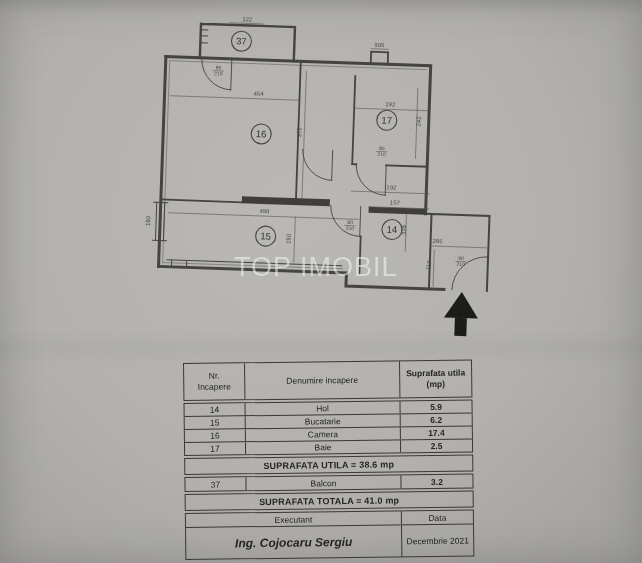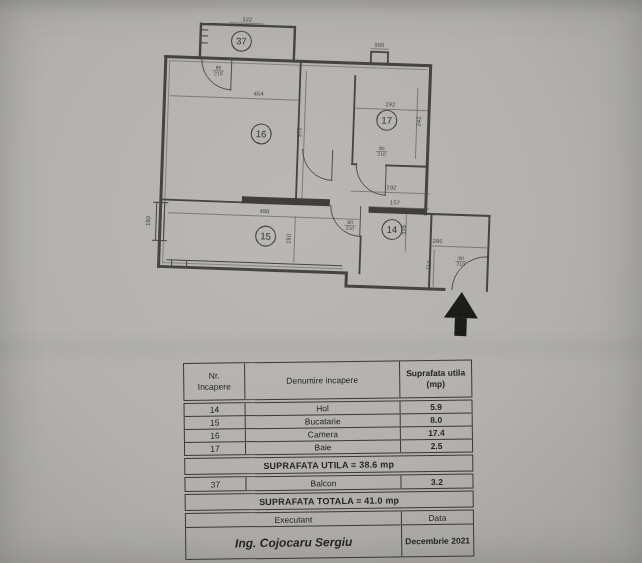--- a/index.html
+++ b/index.html
@@ -37,21 +37,21 @@
   .datarow .tcell{height:12px;}
   .datarow{border-bottom:1.2px solid #3a3832;}
   .datarow:last-child{border-bottom:none;}
   .mergedrow{height:15px;display:flex;align-items:center;justify-content:center;font-weight:600;font-size:9px;letter-spacing:.2px;}
   .exec-row .tcell{height:13px;font-size:8.5px;}
   .execc1{width:215px;border-right:1.4px solid #3a3832;}
   .execc2{flex:1;}
   .exec-row{border-bottom:1.4px solid #3a3832;}
   .sig-row .tcell{height:31px;}
   .sig-name{font-style:italic;font-weight:bold;font-size:12px;}
-  .sig-date{font-size:8.5px;font-weight:bold;}
+  .sig-date{font-size:8.5px;}
 </style>
 </head>
 <body>
 
 <div class="page">
 
   <svg id="plan-svg" width="642" height="563" viewBox="0 0 642 563" style="position:absolute;left:0;top:0;">
     <g id="plan-g" transform="rotate(2 320 170)" stroke-linecap="square" fill="none">
 
       <path d="M196,28 H290 V62 M196,28 V62" stroke="#45443f" stroke-width="2.4"></path>
@@ -127,20 +127,21 @@
           <text x="352" y="223" text-anchor="middle" class="door-label" stroke="none">80</text>
           <text x="352" y="229" text-anchor="middle" class="door-label" stroke="none">210</text>
           <line x1="347" x2="357" y1="224.5" y2="224.5" stroke="#45443f" stroke-width="0.5"></line>
           <text x="464" y="255" text-anchor="middle" class="door-label" stroke="none">90</text>
           <text x="464" y="261" text-anchor="middle" class="door-label" stroke="none">210</text>
           <line x1="459" x2="469" y1="256.5" y2="256.5" stroke="#45443f" stroke-width="0.5"></line>
         </g>
     </g>
   </svg>
 
+  <div class="watermark">TOP IMOBIL</div>
 
   <div class="plan-table">
 
     <div class="tsec hdr">
       <div class="trow">
         <div class="tcell c1">Nr.
 Incapere</div>
         <div class="tcell c2">Denumire incapere</div>
         <div class="tcell c3">Suprafata utila
 (mp)</div>
@@ -149,21 +150,21 @@
 
     <div class="tsec">
       <div class="trow datarow">
         <div class="tcell c1">14</div>
         <div class="tcell c2">Hol</div>
         <div class="tcell c3">5.9</div>
       </div>
       <div class="trow datarow">
         <div class="tcell c1">15</div>
         <div class="tcell c2">Bucatarie</div>
-        <div class="tcell c3">8.0</div>
+        <div class="tcell c3">6.2</div>
       </div>
       <div class="trow datarow">
         <div class="tcell c1">16</div>
         <div class="tcell c2">Camera</div>
         <div class="tcell c3">17.4</div>
       </div>
       <div class="trow datarow">
         <div class="tcell c1">17</div>
         <div class="tcell c2">Baie</div>
         <div class="tcell c3">2.5</div>

